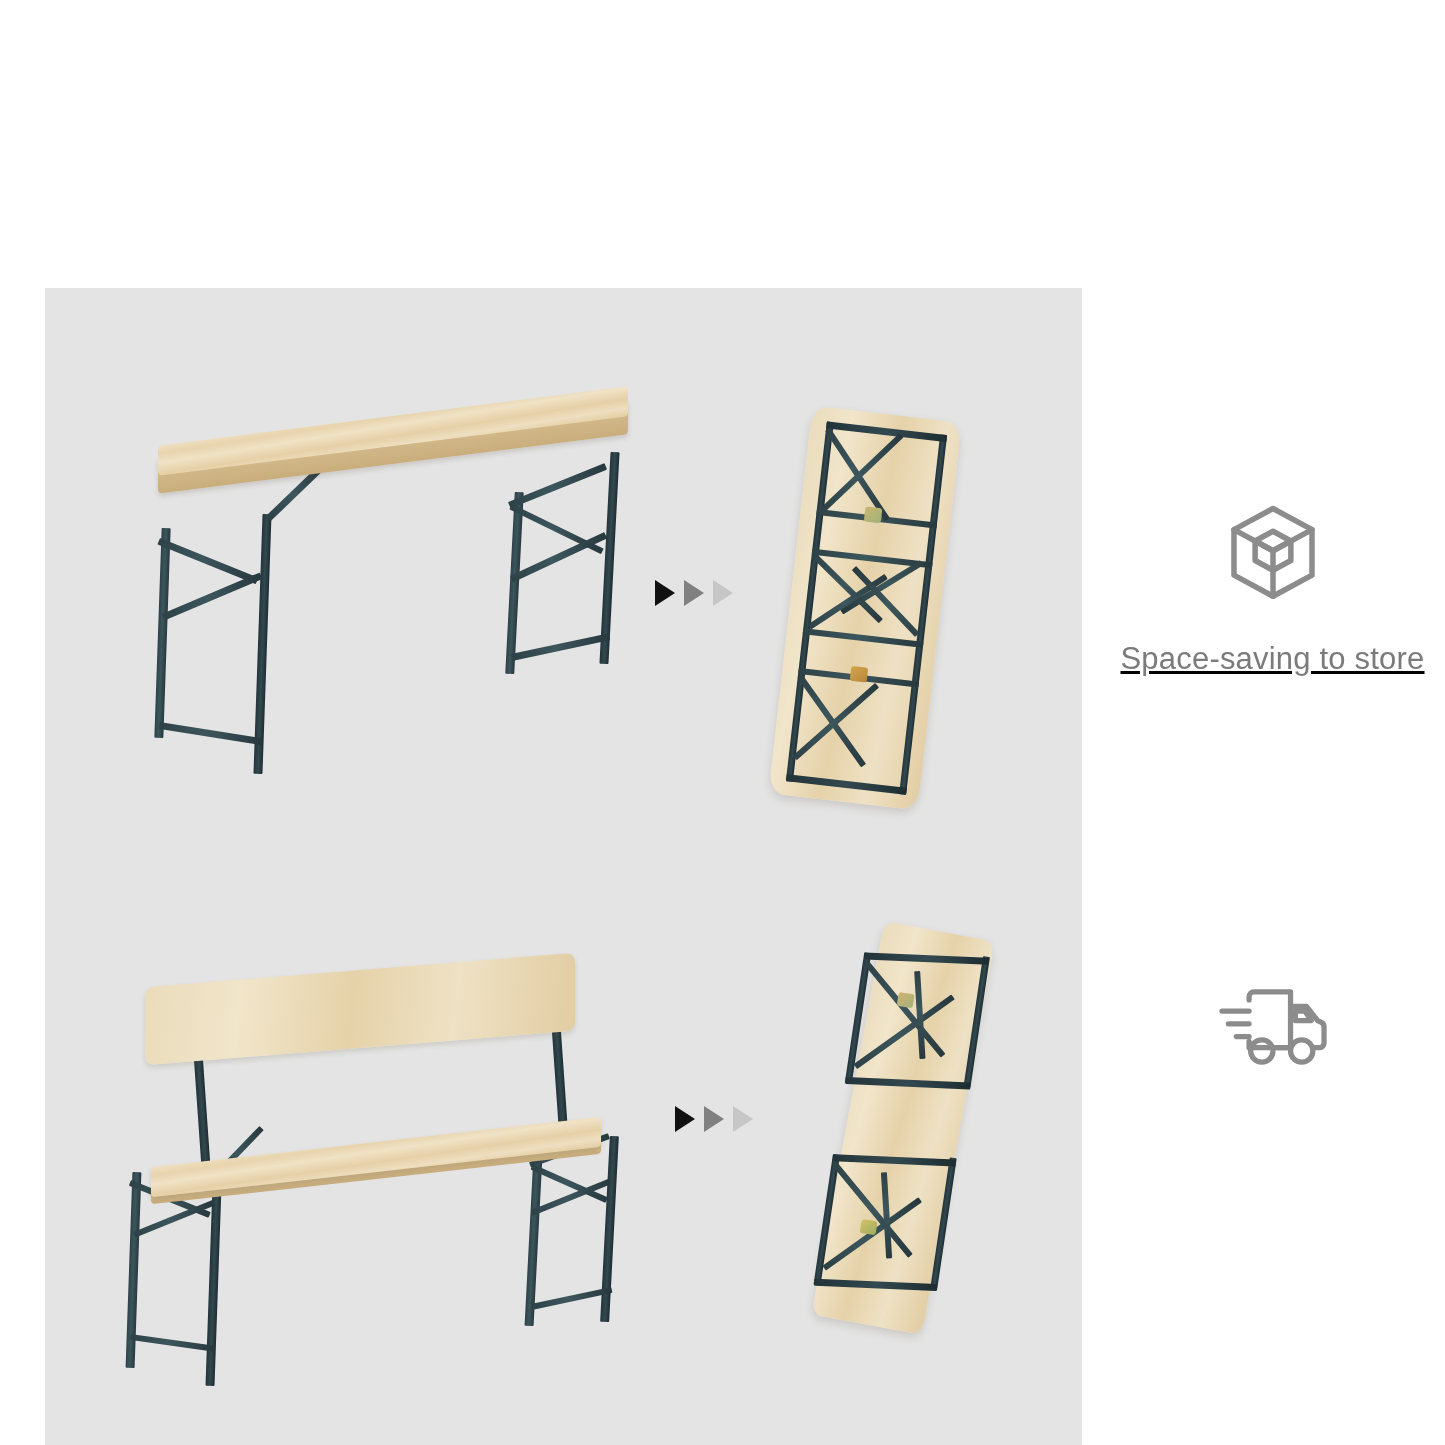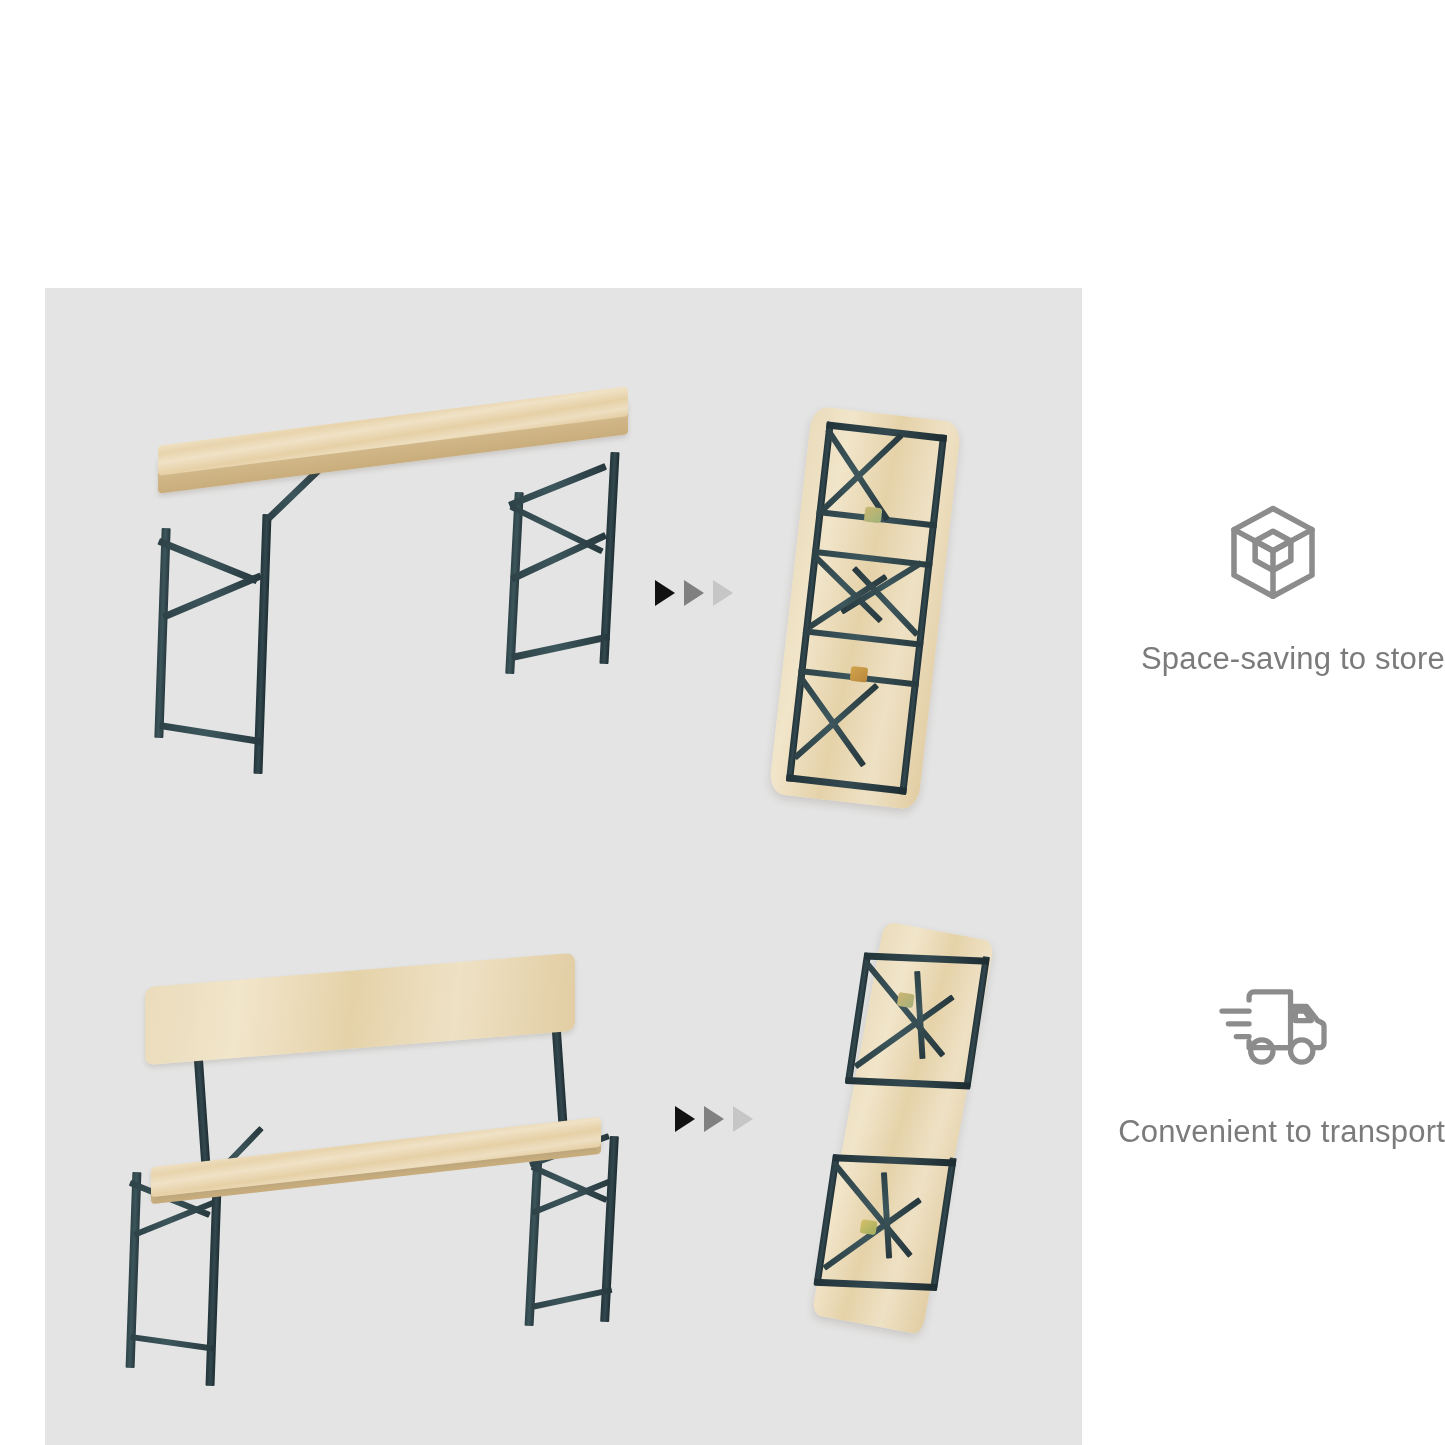--- a/index.html
+++ b/index.html
@@ -181,21 +181,22 @@
     border-left: 20px solid #111111;
   }
   .arrows .tri.m { border-left-color: #808080; }
   .arrows .tri.l { border-left-color: #c6c6c6; }
 
   
   .feature {
     position: absolute;
     width: 345px;
     left: 1100px;
-    text-align: right;
+    text-align: center;
+    text-decoration: underline;
   }
   .feature .icon-wrap {
     display: flex;
     justify-content: center;
     align-items: center;
     height: 118px;
   }
   .feature .caption {
     margin-top: 28px;
     font-size: 31px;
@@ -351,16 +352,15 @@
         <path d="M48 14 L58 14 L65 23 L67 24 A3 3 0 0 1 69 27 L69 37 A3 3 0 0 1 66 40 L62 40"></path>
         <path d="M48 40 L40 40"></path>
         <path d="M51 17 L57 17 L61 23 L51 23 Z"></path>
         <circle cx="30" cy="42" r="7"></circle>
         <circle cx="55" cy="42" r="7"></circle>
         <path d="M5 17 L22 17"></path>
         <path d="M9 25 L22 25"></path>
         <path d="M14 33 L22 33"></path>
       </svg>
     </div>
-    <div class="caption">Convenient to transport</div>
   </div>
 
 </div>
 
 </body></html>

